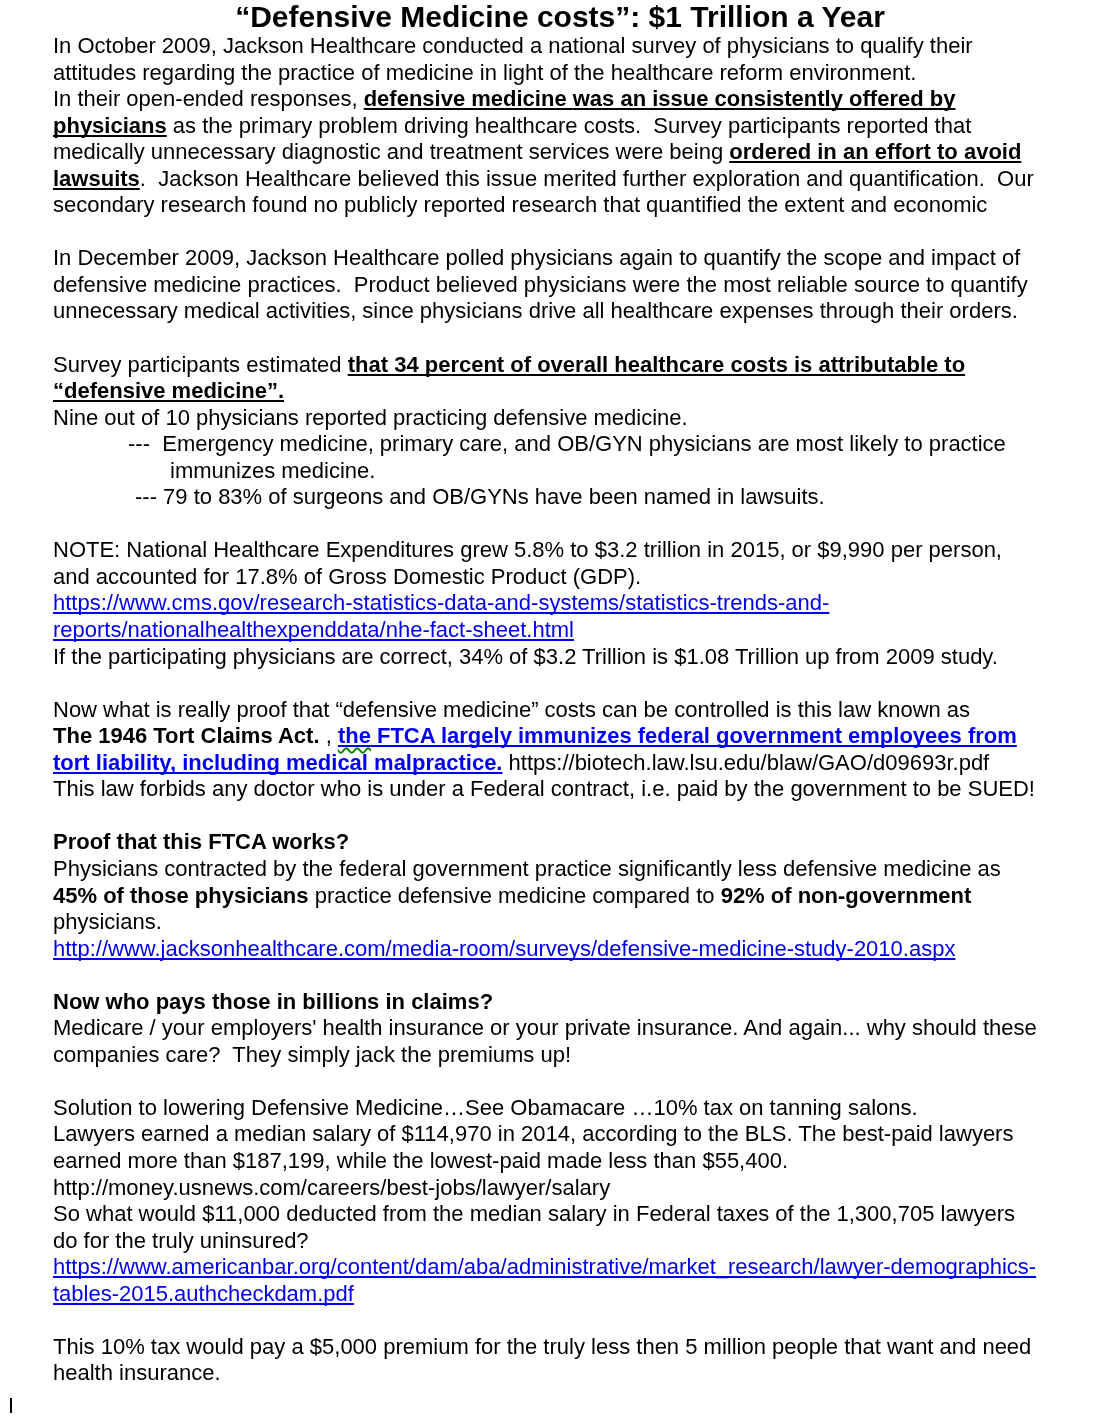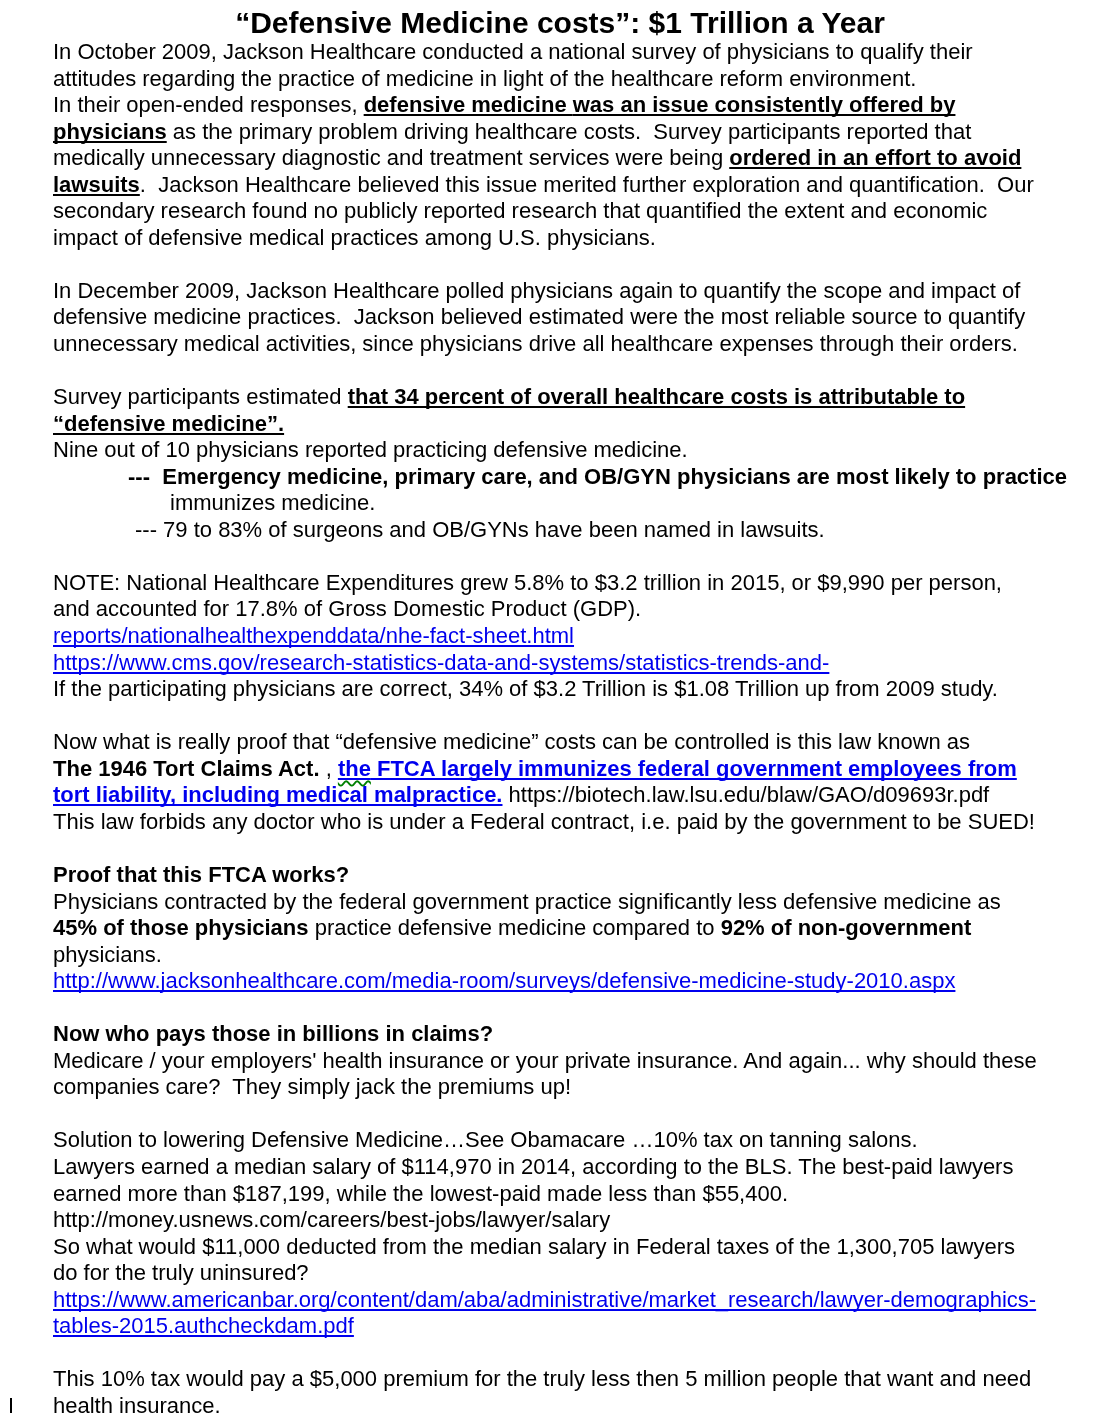--- a/index.html
+++ b/index.html
@@ -12,21 +12,20 @@
     height: 1418px;
     overflow: hidden;
     font-family: "Liberation Sans", "DejaVu Sans", sans-serif;
     color: #000000;
   }
   .page {
     position: relative;
     width: 1120px;
     height: 1394px;
     box-sizing: border-box;
-    padding-top: 6px;
     background: #ffffff;
   }
   .title {
     font-size: 30px;
     font-weight: bold;
     line-height: 33px;
     text-align: center;
     white-space: pre;
   }
   .line {
@@ -68,37 +67,36 @@
 <div class="page">
   <div class="title">“Defensive Medicine costs”: $1 Trillion a Year</div>
   <div id="doc-body">
       <div class="line"><span>In October 2009, Jackson Healthcare conducted a national survey of physicians to qualify their</span></div>
       <div class="line"><span>attitudes regarding the practice of medicine in light of the healthcare reform environment.</span></div>
       <div class="line"><span>In their open-ended responses, </span><span class="b i u">defensive medicine </span><span class="b u">was an issue consistently offered by</span></div>
       <div class="line"><span class="b u">physicians</span><span> as the primary problem driving healthcare costs.  Survey participants reported that</span></div>
       <div class="line"><span>medically unnecessary diagnostic and treatment services were being </span><span class="b i u">ordered in an effort to avoid</span></div>
       <div class="line"><span class="b i u">lawsuits</span><span>.  Jackson Healthcare believed this issue merited further exploration and quantification.  Our</span></div>
       <div class="line"><span>secondary research found no publicly reported research that quantified the extent and economic</span></div>
-      <div class="line"><span>impact of defensive medical practices among U.S. physicians.</span></div>
       <div class="blank"></div>
       <div class="line"><span>In December 2009, Jackson Healthcare polled physicians again to quantify the scope and impact of</span></div>
-      <div class="line"><span class="i">defensive medicine practices</span><span>.  Jackson believed estimated were the most reliable source to quantify</span></div>
+      <div class="line"><span class="i">defensive medicine practices</span><span>.  Product believed physicians were the most reliable source to quantify</span></div>
       <div class="line"><span>unnecessary medical activities, since physicians drive all healthcare expenses through their orders.</span></div>
       <div class="blank"></div>
       <div class="line"><span>Survey participants estimated </span><span class="b i u">that 34 percent of overall healthcare costs is attributable to</span></div>
       <div class="line"><span class="b i u">“defensive medicine”.</span></div>
       <div class="line"><span>Nine out of 10 physicians reported practicing defensive medicine.</span></div>
-      <div class="line" style="padding-left: 88px; font-weight: bold;"><span>---  Emergency medicine, primary care, and OB/GYN physicians are most likely to practice</span></div>
+      <div class="line" style="padding-left: 88px;"><span>---  Emergency medicine, primary care, and OB/GYN physicians are most likely to practice</span></div>
       <div class="line" style="padding-left: 130px;"><span>immunizes medicine.</span></div>
       <div class="line" style="padding-left: 95px;"><span>--- 79 to 83% of surgeons and OB/GYNs have been named in lawsuits.</span></div>
       <div class="blank"></div>
       <div class="line"><span>NOTE: National Healthcare Expenditures grew 5.8% to $3.2 trillion in 2015, or $9,990 per person,</span></div>
       <div class="line"><span>and accounted for 17.8% of Gross Domestic Product (GDP).</span></div>
+      <div class="line"><a class="link" href="#">https://www.cms.gov/research-statistics-data-and-systems/statistics-trends-and-</a></div>
       <div class="line"><a class="link" href="#">reports/nationalhealthexpenddata/nhe-fact-sheet.html</a></div>
-      <div class="line"><a class="link" href="#">https://www.cms.gov/research-statistics-data-and-systems/statistics-trends-and-</a></div>
       <div class="line"><span>If the participating physicians are correct, 34% of $3.2 Trillion is $1.08 Trillion up from 2009 study.</span></div>
       <div class="blank"></div>
       <div class="line"><span>Now what is really proof that “</span><span class="i">defensive medicine</span><span>” costs can be controlled is this law known as</span></div>
       <div class="line"><span class="b i">The 1946 Tort Claims Act.</span><span> , </span><a class="link b" href="#"><span class="sq">the</span></a><a class="link b" href="#"> FTCA largely immunizes federal government employees from</a></div>
       <div class="line"><a class="link b" href="#">tort liability, including medical malpractice.</a><span> https://biotech.law.lsu.edu/blaw/GAO/d09693r.pdf</span></div>
       <div class="line"><span>This law forbids any doctor who is under a Federal contract, i.e. paid by the government to be SUED!</span></div>
       <div class="blank"></div>
       <div class="line"><span class="b">Proof that this FTCA works?</span></div>
       <div class="line"><span>Physicians contracted by the federal government practice significantly less defensive medicine as</span></div>
       <div class="line"><span class="b i">45% of those physicians</span><span> practice defensive medicine compared to </span><span class="b i">92% of non-government</span></div>

